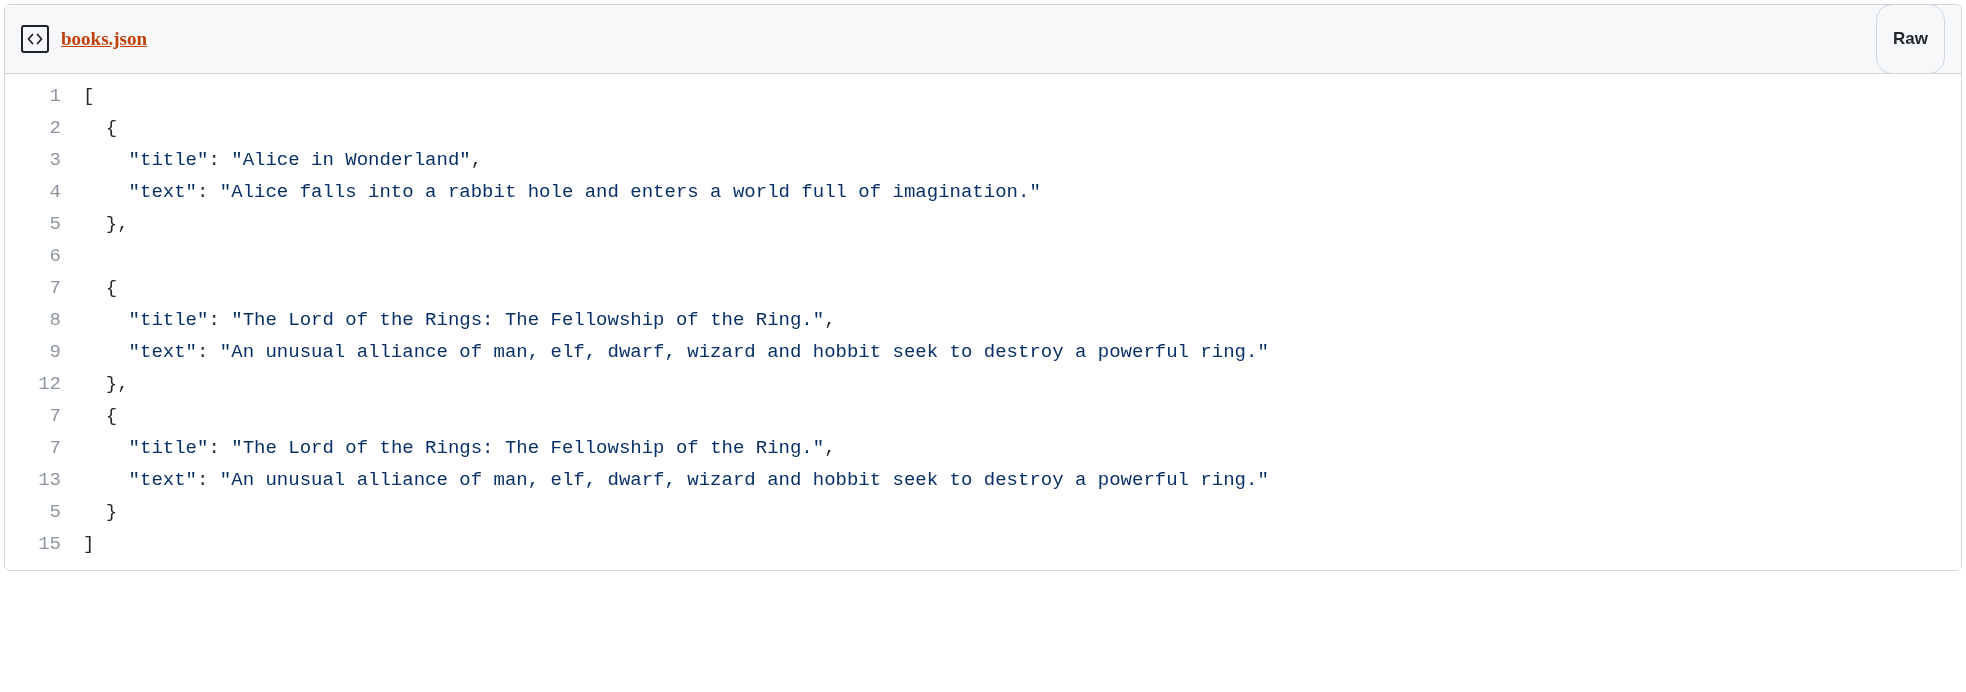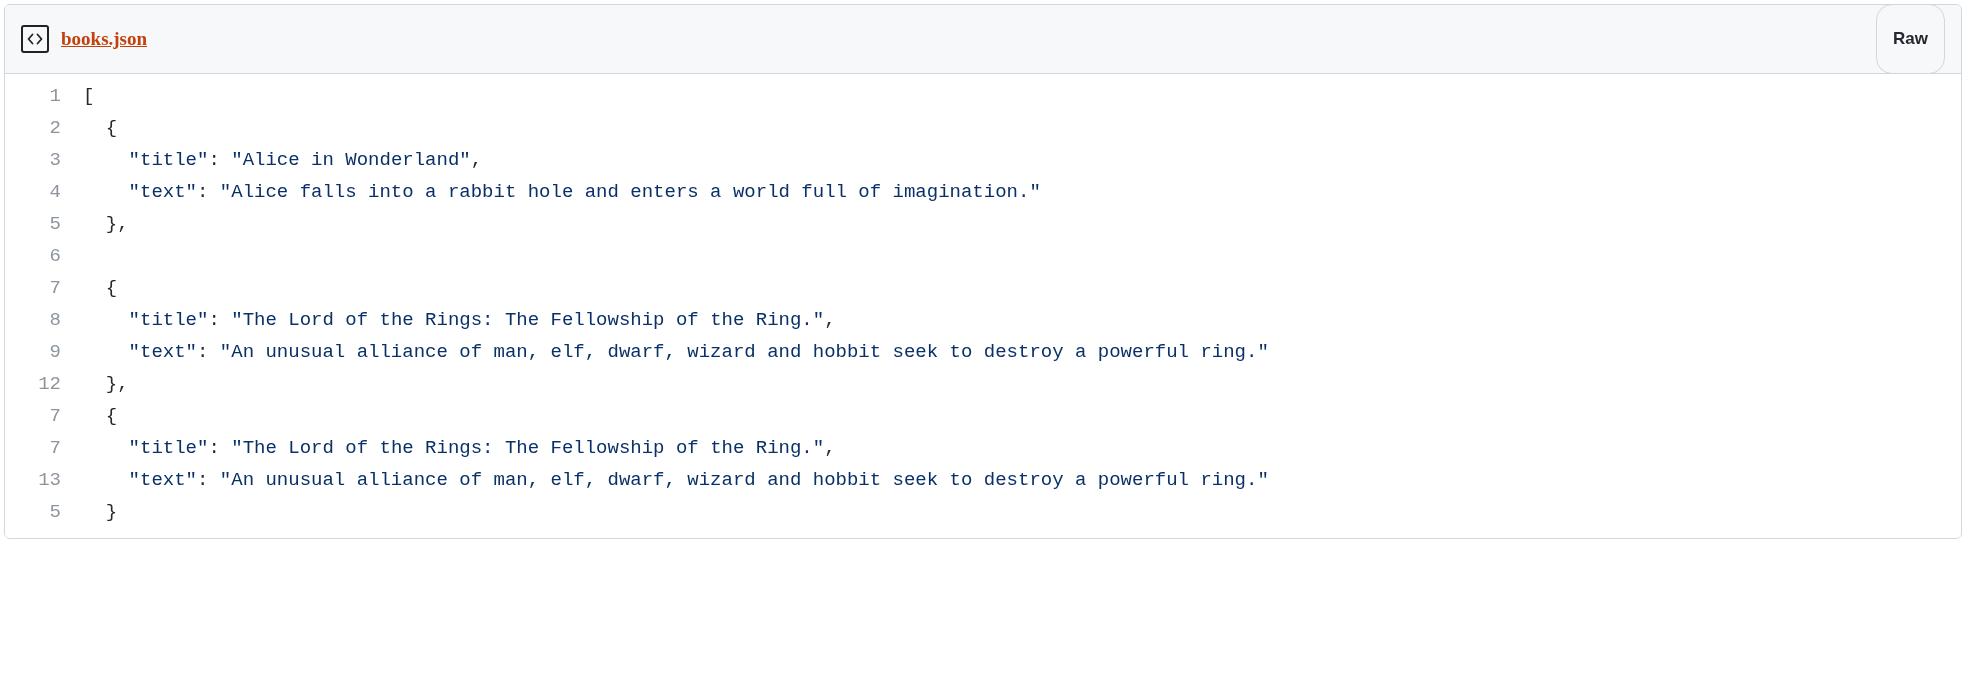--- a/index.html
+++ b/index.html
@@ -108,15 +108,16 @@
       <div class="code-line"><span class="lineno">5</span><span class="linetxt">  <span class="pn">},</span></span></div>
       <div class="code-line"><span class="lineno">6</span><span class="linetxt"></span></div>
       <div class="code-line"><span class="lineno">7</span><span class="linetxt">  <span class="pn">{</span></span></div>
       <div class="code-line"><span class="lineno">8</span><span class="linetxt">    <span class="ky">"title"</span><span class="pn">: </span><span class="st">"The Lord of the Rings: The Fellowship of the Ring."</span><span class="pn">,</span></span></div>
       <div class="code-line"><span class="lineno">9</span><span class="linetxt">    <span class="ky">"text"</span><span class="pn">: </span><span class="st">"An unusual alliance of man, elf, dwarf, wizard and hobbit seek to destroy a powerful ring."</span></span></div>
       <div class="code-line"><span class="lineno">12</span><span class="linetxt">  <span class="pn">},</span></span></div>
       <div class="code-line"><span class="lineno">7</span><span class="linetxt">  <span class="pn">{</span></span></div>
       <div class="code-line"><span class="lineno">7</span><span class="linetxt">    <span class="ky">"title"</span><span class="pn">: </span><span class="st">"The Lord of the Rings: The Fellowship of the Ring."</span><span class="pn">,</span></span></div>
       <div class="code-line"><span class="lineno">13</span><span class="linetxt">    <span class="ky">"text"</span><span class="pn">: </span><span class="st">"An unusual alliance of man, elf, dwarf, wizard and hobbit seek to destroy a powerful ring."</span></span></div>
       <div class="code-line"><span class="lineno">5</span><span class="linetxt">  <span class="pn">}</span></span></div>
+      <div class="code-line"><span class="lineno">15</span><span class="linetxt"><span class="pn">]</span></span></div>
     </div>
 
 </div>
 
 </body></html>

